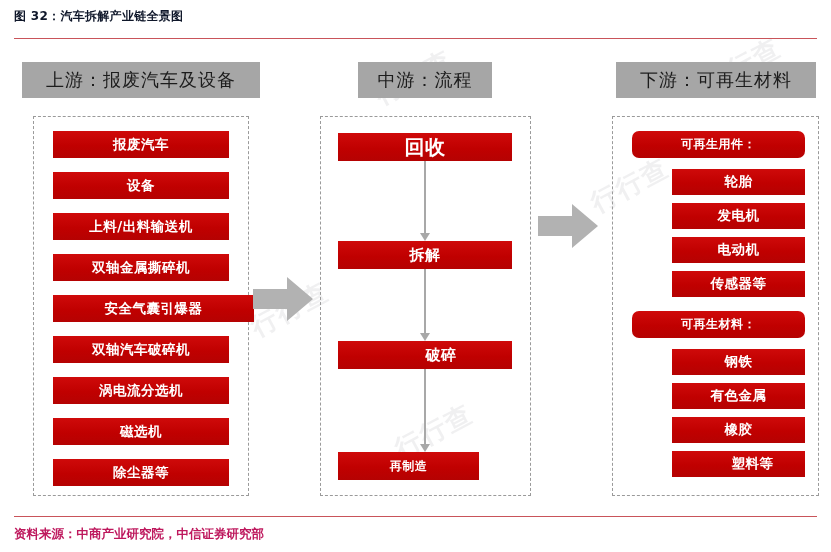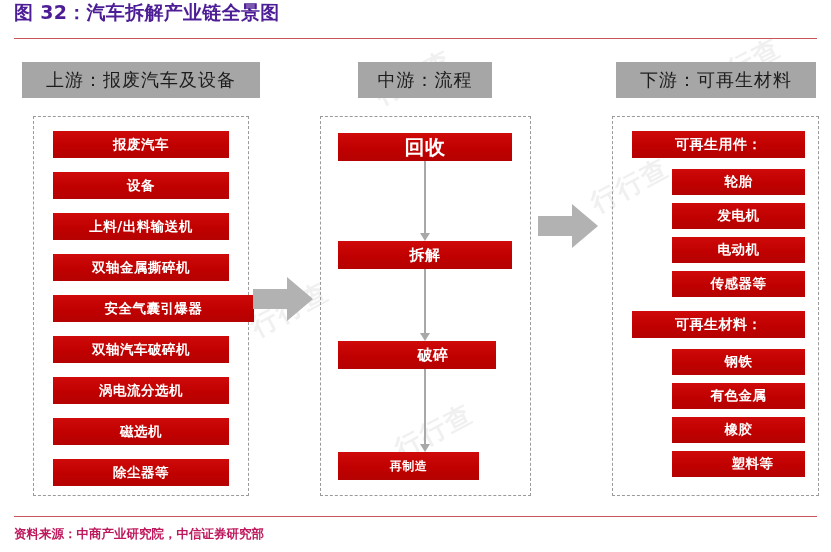--- a/index.html
+++ b/index.html
@@ -32,24 +32,24 @@
     transform: rotate(-28deg);
     white-space: nowrap;
     pointer-events: none;
     user-select: none;
   }
 
   
   .fig-title {
     position: absolute;
     left: 14px;
-    top: 0;
-    font-size: 19px;
-    font-weight: bold;
-    color: #4c1d95;
+    top: 8px;
+    font-size: 12px;
+    font-weight: bold;
+    color: #0f172a;
     letter-spacing: 0.3px;
     white-space: nowrap;
   }
   .title-rule {
     position: absolute;
     left: 14px;
     top: 38px;
     width: 803px;
     height: 1px;
     background: #c9545a;
@@ -103,21 +103,21 @@
     color: #ffffff;
     font-size: 13.5px;
     font-weight: bold;
     display: flex;
     align-items: center;
     justify-content: center;
     white-space: nowrap;
     letter-spacing: 0.5px;
     box-sizing: border-box;
   }
-  .red-box.cat { font-size: 14px; }
+  .red-box.cat { font-size: 12px; border-radius: 7px; }
 
   
   .v-arrow {
     position: absolute;
     width: 10px;
   }
   .v-arrow .shaft {
     position: absolute;
     left: 4px;
     top: 0;
@@ -169,21 +169,21 @@
   <div class="red-box" style="left:53px; top:213px; width:176px; height:27px;">上料/出料输送机</div>
   <div class="red-box" style="left:53px; top:254px; width:176px; height:27px;">双轴金属撕碎机</div>
   <div class="red-box" style="left:53px; top:295px; width:201px; height:27px;">安全气囊引爆器</div>
   <div class="red-box" style="left:53px; top:336px; width:176px; height:27px;">双轴汽车破碎机</div>
   <div class="red-box" style="left:53px; top:377px; width:176px; height:27px;">涡电流分选机</div>
   <div class="red-box" style="left:53px; top:418px; width:176px; height:27px;">磁选机</div>
   <div class="red-box" style="left:53px; top:459px; width:176px; height:27px;">除尘器等</div>
 
   <div class="red-box" style="left:338px; top:133px; width:174px; height:28px; font-size:20px;">回收</div>
   <div class="red-box" style="left:338px; top:241px; width:174px; height:28px; font-size:15px;">拆解</div>
-  <div class="red-box" style="left:338px; top:341px; width:158px; height:28px; font-size:15px;padding-left:32px;">破碎</div>
+  <div class="red-box" style="left:338px; top:341px; width:174px; height:28px; font-size:15px;padding-left:32px;">破碎</div>
   <div class="red-box" style="left:338px; top:452px; width:141px; height:28px; font-size:12px;">再制造</div>
 
   <div class="v-arrow" style="left:420px; top:161px; height:80px;">
     <div class="shaft" style="height:72px;"></div>
     <div class="head" style="top:72px;"></div>
   </div>
   <div class="v-arrow" style="left:420px; top:269px; height:72px;">
     <div class="shaft" style="height:64px;"></div>
     <div class="head" style="top:64px;"></div>
   </div>

